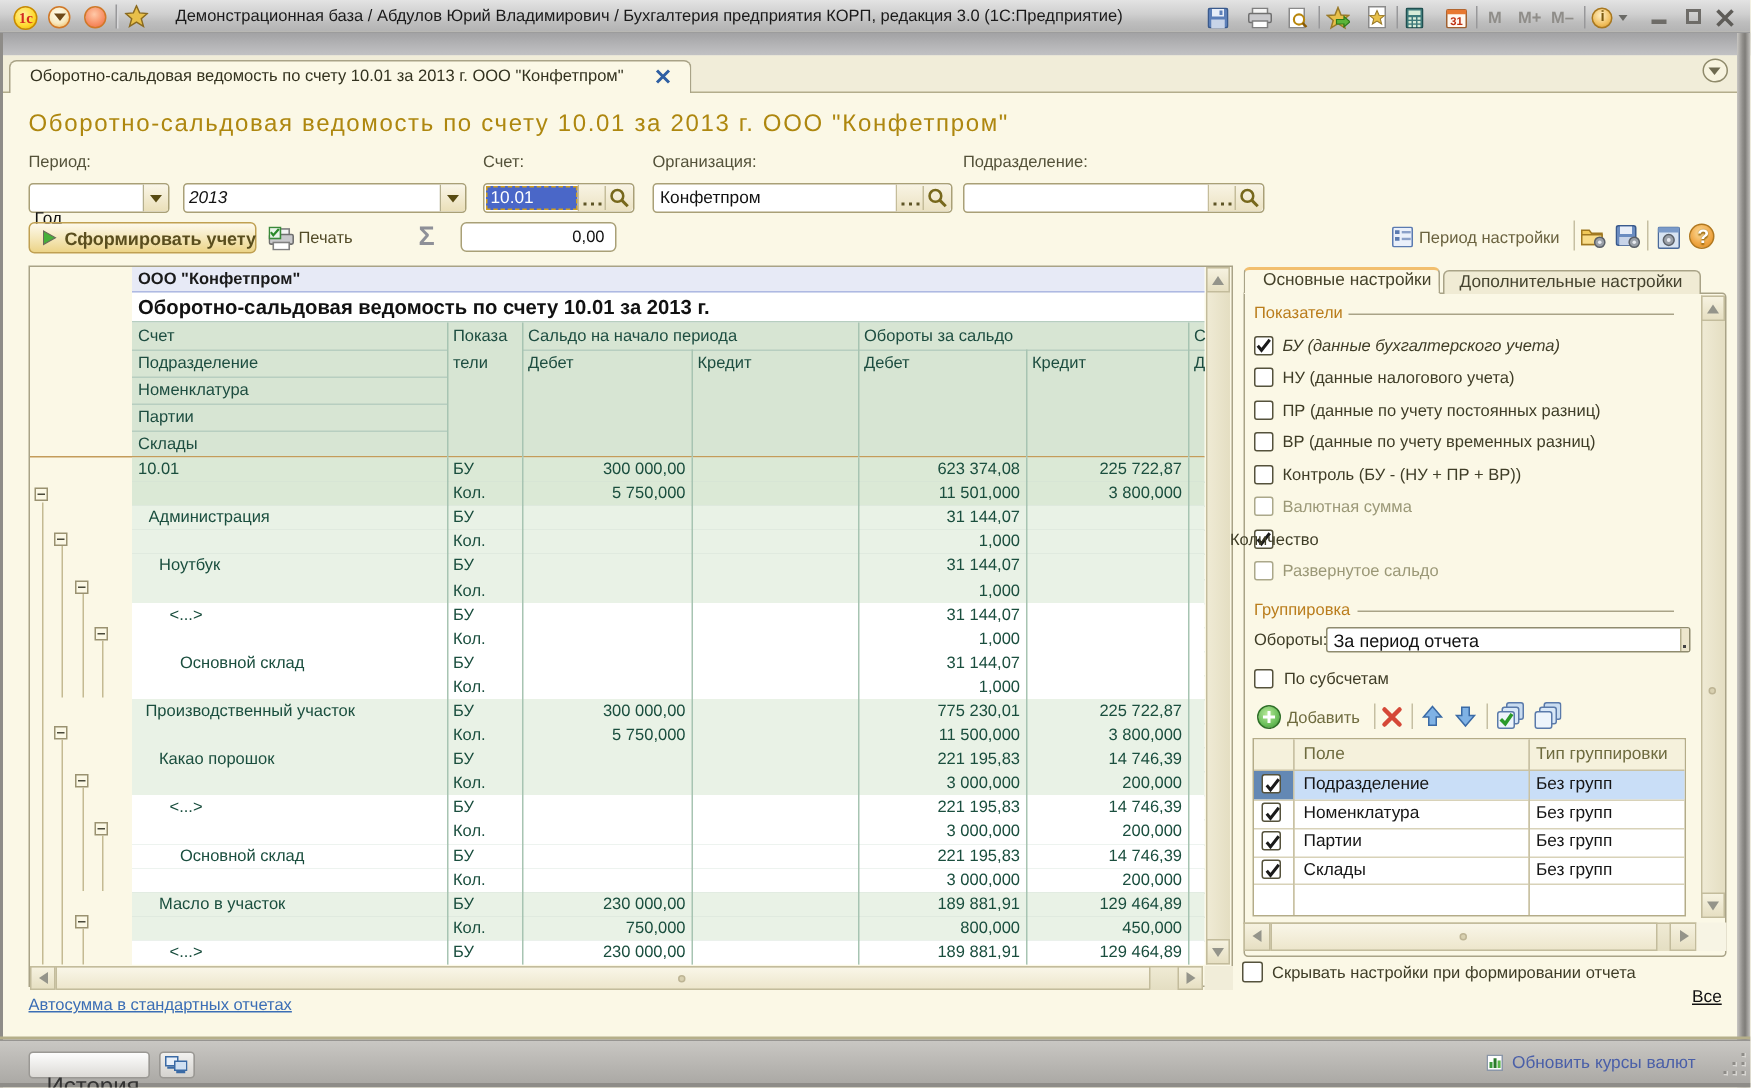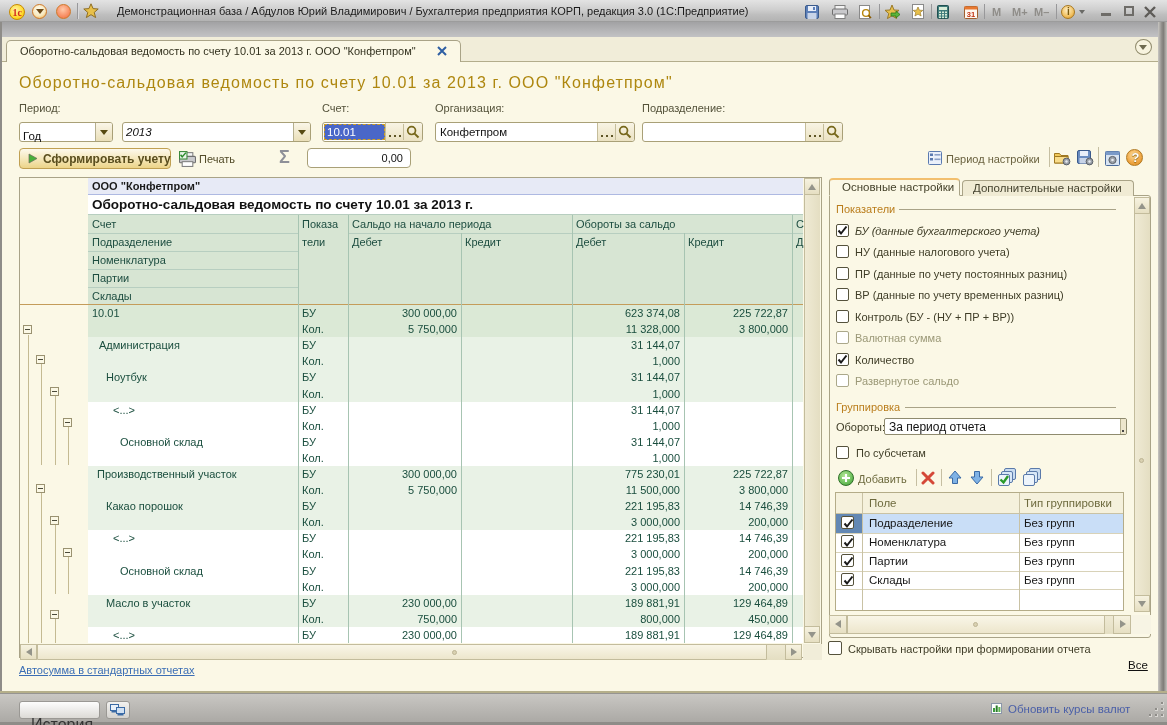--- a/index.html
+++ b/index.html
@@ -90,21 +90,21 @@
     <path d="M1 1 L9 9 M9 1 L1 9" stroke="#2E5FA3" stroke-width="2"></path>
   </svg>
 <div class="abs" style="left:1135px;top:39px;width:17px;height:16px;border-radius:50%;background:#F7F3DF;border:1px solid #8F8A6B;"></div>
 <div class="abs" style="left:1139px;top:45px;width:0px;height:0px;border-left:4px solid transparent;border-right:4px solid transparent;border-top:5px solid #6E6A50;"></div>
 <div class="abs" style="left:19px;top:74px;width:900px;height:20px;font-size:16px;letter-spacing:1.1px;color:#AE870F;">Оборотно-сальдовая ведомость по счету 10.01 за 2013 г. ООО "Конфетпром"</div>
 <div class="abs" style="left:19px;top:102px;width:100px;height:13px;font-size:11px;color:#54523A;">Период:</div>
 <div class="abs" style="left:322px;top:102px;width:100px;height:13px;font-size:11px;color:#54523A;">Счет:</div>
 <div class="abs" style="left:435px;top:102px;width:110px;height:13px;font-size:11px;color:#54523A;">Организация:</div>
 <div class="abs" style="left:642px;top:102px;width:110px;height:13px;font-size:11px;color:#54523A;">Подразделение:</div>
 <div class="abs" style="left:19px;top:122px;width:94px;height:20px;background:#fff;border:1px solid #A9A077;border-radius:3px;"></div>
-<div class="abs" style="left:23px;top:130px;width:70px;height:14px;font-size:11.5px;color:#111;">Год</div>
+<div class="abs" style="left:23px;top:140px;width:70px;height:14px;font-size:11.5px;color:#111;">Год</div>
 <div class="abs" style="left:95px;top:123px;width:17px;height:18px;background:linear-gradient(180deg,#FAF6E8,#EADFB8);border-left:1px solid #B5AF8E;border-radius:0 2px 2px 0;"></div>
 <div class="abs" style="left:100px;top:130px;width:0px;height:0px;border-left:4px solid transparent;border-right:4px solid transparent;border-top:5px solid #574A12;"></div>
 <div class="abs" style="left:122px;top:122px;width:189px;height:20px;background:#fff;border:1px solid #A9A077;border-radius:3px;"></div>
 <div class="abs" style="left:126px;top:126px;width:165px;height:14px;font-size:11.5px;color:#111;font-style:italic;">2013</div>
 <div class="abs" style="left:293px;top:123px;width:17px;height:18px;background:linear-gradient(180deg,#FAF6E8,#EADFB8);border-left:1px solid #B5AF8E;border-radius:0 2px 2px 0;"></div>
 <div class="abs" style="left:298px;top:130px;width:0px;height:0px;border-left:4px solid transparent;border-right:4px solid transparent;border-top:5px solid #574A12;"></div>
 <div class="abs" style="left:322px;top:122px;width:101px;height:20px;background:#fff;border:1px solid #A9A077;border-radius:3px;"></div>
 <div class="abs" style="left:324px;top:124px;width:61px;height:16px;background:#4A67C8;outline:1px dashed #D0A020;outline-offset:-1px;"></div>
 <div class="abs" style="left:327px;top:126px;width:57px;height:13px;font-size:11.5px;color:#fff;">10.01</div>
 <div class="abs" style="left:385px;top:123px;width:37px;height:18px;background:linear-gradient(180deg,#F8F4E4,#EBE2C2);border-left:1px solid #C5BD9A;border-radius:0 3px 3px 0;"></div>
@@ -223,21 +223,21 @@
 <div class="abs" style="left:88px;top:305px;width:715px;height:16px;background:#DBE9D6;"></div>
 <div class="abs" style="left:92px;top:307px;width:206px;height:13px;font-size:11px;color:#1A4E3E;white-space:nowrap;overflow:hidden;">10.01</div>
 <div class="abs" style="left:302px;top:307px;width:40px;height:13px;font-size:11px;color:#1A4E3E;">БУ</div>
 <div class="abs" style="left:350px;top:307px;width:107px;height:13px;font-size:11px;color:#1A4E3E;text-align:right;">300 000,00</div>
 <div class="abs" style="left:574px;top:307px;width:106px;height:13px;font-size:11px;color:#1A4E3E;text-align:right;">623 374,08</div>
 <div class="abs" style="left:686px;top:307px;width:102px;height:13px;font-size:11px;color:#1A4E3E;text-align:right;">225 722,87</div>
 <div class="abs" style="left:88px;top:321px;width:715px;height:1px;background:#B7CEC0;"></div>
 <div class="abs" style="left:88px;top:321px;width:715px;height:16px;background:#DBE9D6;"></div>
 <div class="abs" style="left:302px;top:323px;width:40px;height:13px;font-size:11px;color:#1A4E3E;">Кол.</div>
 <div class="abs" style="left:350px;top:323px;width:107px;height:13px;font-size:11px;color:#1A4E3E;text-align:right;">5 750,000</div>
-<div class="abs" style="left:574px;top:323px;width:106px;height:13px;font-size:11px;color:#1A4E3E;text-align:right;">11 328,000</div>
+<div class="abs" style="left:574px;top:323px;width:106px;height:13px;font-size:11px;color:#1A4E3E;text-align:right;">11 501,000</div>
 <div class="abs" style="left:686px;top:323px;width:102px;height:13px;font-size:11px;color:#1A4E3E;text-align:right;">3 800,000</div>
 <div class="abs" style="left:88px;top:337px;width:715px;height:1px;background:#B7CEC0;"></div>
 <div class="abs" style="left:88px;top:337px;width:715px;height:16px;background:#E9F2E6;"></div>
 <div class="abs" style="left:99px;top:339px;width:199px;height:13px;font-size:11px;color:#1A4E3E;white-space:nowrap;overflow:hidden;">Администрация</div>
 <div class="abs" style="left:302px;top:339px;width:40px;height:13px;font-size:11px;color:#1A4E3E;">БУ</div>
 <div class="abs" style="left:574px;top:339px;width:106px;height:13px;font-size:11px;color:#1A4E3E;text-align:right;">31 144,07</div>
 <div class="abs" style="left:88px;top:353px;width:715px;height:1px;background:#B7CEC0;"></div>
 <div class="abs" style="left:88px;top:353px;width:715px;height:16px;background:#E9F2E6;"></div>
 <div class="abs" style="left:302px;top:355px;width:40px;height:13px;font-size:11px;color:#1A4E3E;">Кол.</div>
 <div class="abs" style="left:574px;top:355px;width:106px;height:13px;font-size:11px;color:#1A4E3E;text-align:right;">1,000</div>
@@ -397,21 +397,21 @@
 <div class="abs" style="left:836px;top:288px;width:13px;height:13px;background:#fff;border:1px solid #55523C;border-radius:2px;"></div>
 <div class="abs" style="left:855px;top:289px;width:260px;height:13px;font-size:11px;color:#3F3D27;">ВР (данные по учету временных разниц)</div>
 <div class="abs" style="left:836px;top:310px;width:13px;height:13px;background:#fff;border:1px solid #55523C;border-radius:2px;"></div>
 <div class="abs" style="left:855px;top:311px;width:260px;height:13px;font-size:11px;color:#3F3D27;">Контроль (БУ - (НУ + ПР + ВР))</div>
 <div class="abs" style="left:836px;top:331px;width:13px;height:13px;background:#fff;border:1px solid #ABA88A;border-radius:2px;"></div>
 <div class="abs" style="left:855px;top:332px;width:260px;height:13px;font-size:11px;color:#9B9877;">Валютная сумма</div>
 <div class="abs" style="left:836px;top:353px;width:13px;height:13px;background:#fff;border:1px solid #55523C;border-radius:2px;"></div>
 <svg class="abs" style="left:837px;top:354px;width:11px;height:11px;" viewBox="0 0 11 11">
     <path d="M1.5 5.5 L4 8.5 L9.5 1.5" stroke="#1A1A1A" stroke-width="2" fill="none"></path>
   </svg>
-<div class="abs" style="left:855px;top:354px;width:260px;height:13px;font-size:11px;color:#3F3D27;">Количество</div>
+<div class="abs" style="left:820px;top:354px;width:260px;height:13px;font-size:11px;color:#3F3D27;">Количество</div>
 <div class="abs" style="left:836px;top:374px;width:13px;height:13px;background:#fff;border:1px solid #ABA88A;border-radius:2px;"></div>
 <div class="abs" style="left:855px;top:375px;width:260px;height:13px;font-size:11px;color:#9B9877;">Развернутое сальдо</div>
 <div class="abs" style="left:836px;top:401px;width:80px;height:13px;font-size:11px;color:#BA7D1C;">Группировка</div>
 <div class="abs" style="left:905px;top:407px;width:211px;height:1px;background:#A9A387;"></div>
 <div class="abs" style="left:836px;top:421px;width:60px;height:13px;font-size:11px;color:#3F3D27;">Обороты:</div>
 <div class="abs" style="left:884px;top:418px;width:243px;height:17px;background:#fff;border:1px solid #8F8B6F;border-radius:2px;"></div>
 <div class="abs" style="left:889px;top:420px;width:200px;height:13px;font-size:12px;color:#111;">За период отчета</div>
 <div class="abs" style="left:1120px;top:419px;width:6px;height:15px;background:#EDE6CC;border-left:1px solid #B5AF8E;"></div>
 <div class="abs" style="left:1122px;top:430px;width:2px;height:2px;background:#444;"></div>
 <div class="abs" style="left:836px;top:446px;width:13px;height:13px;background:#fff;border:1px solid #55523C;border-radius:2px;"></div>

